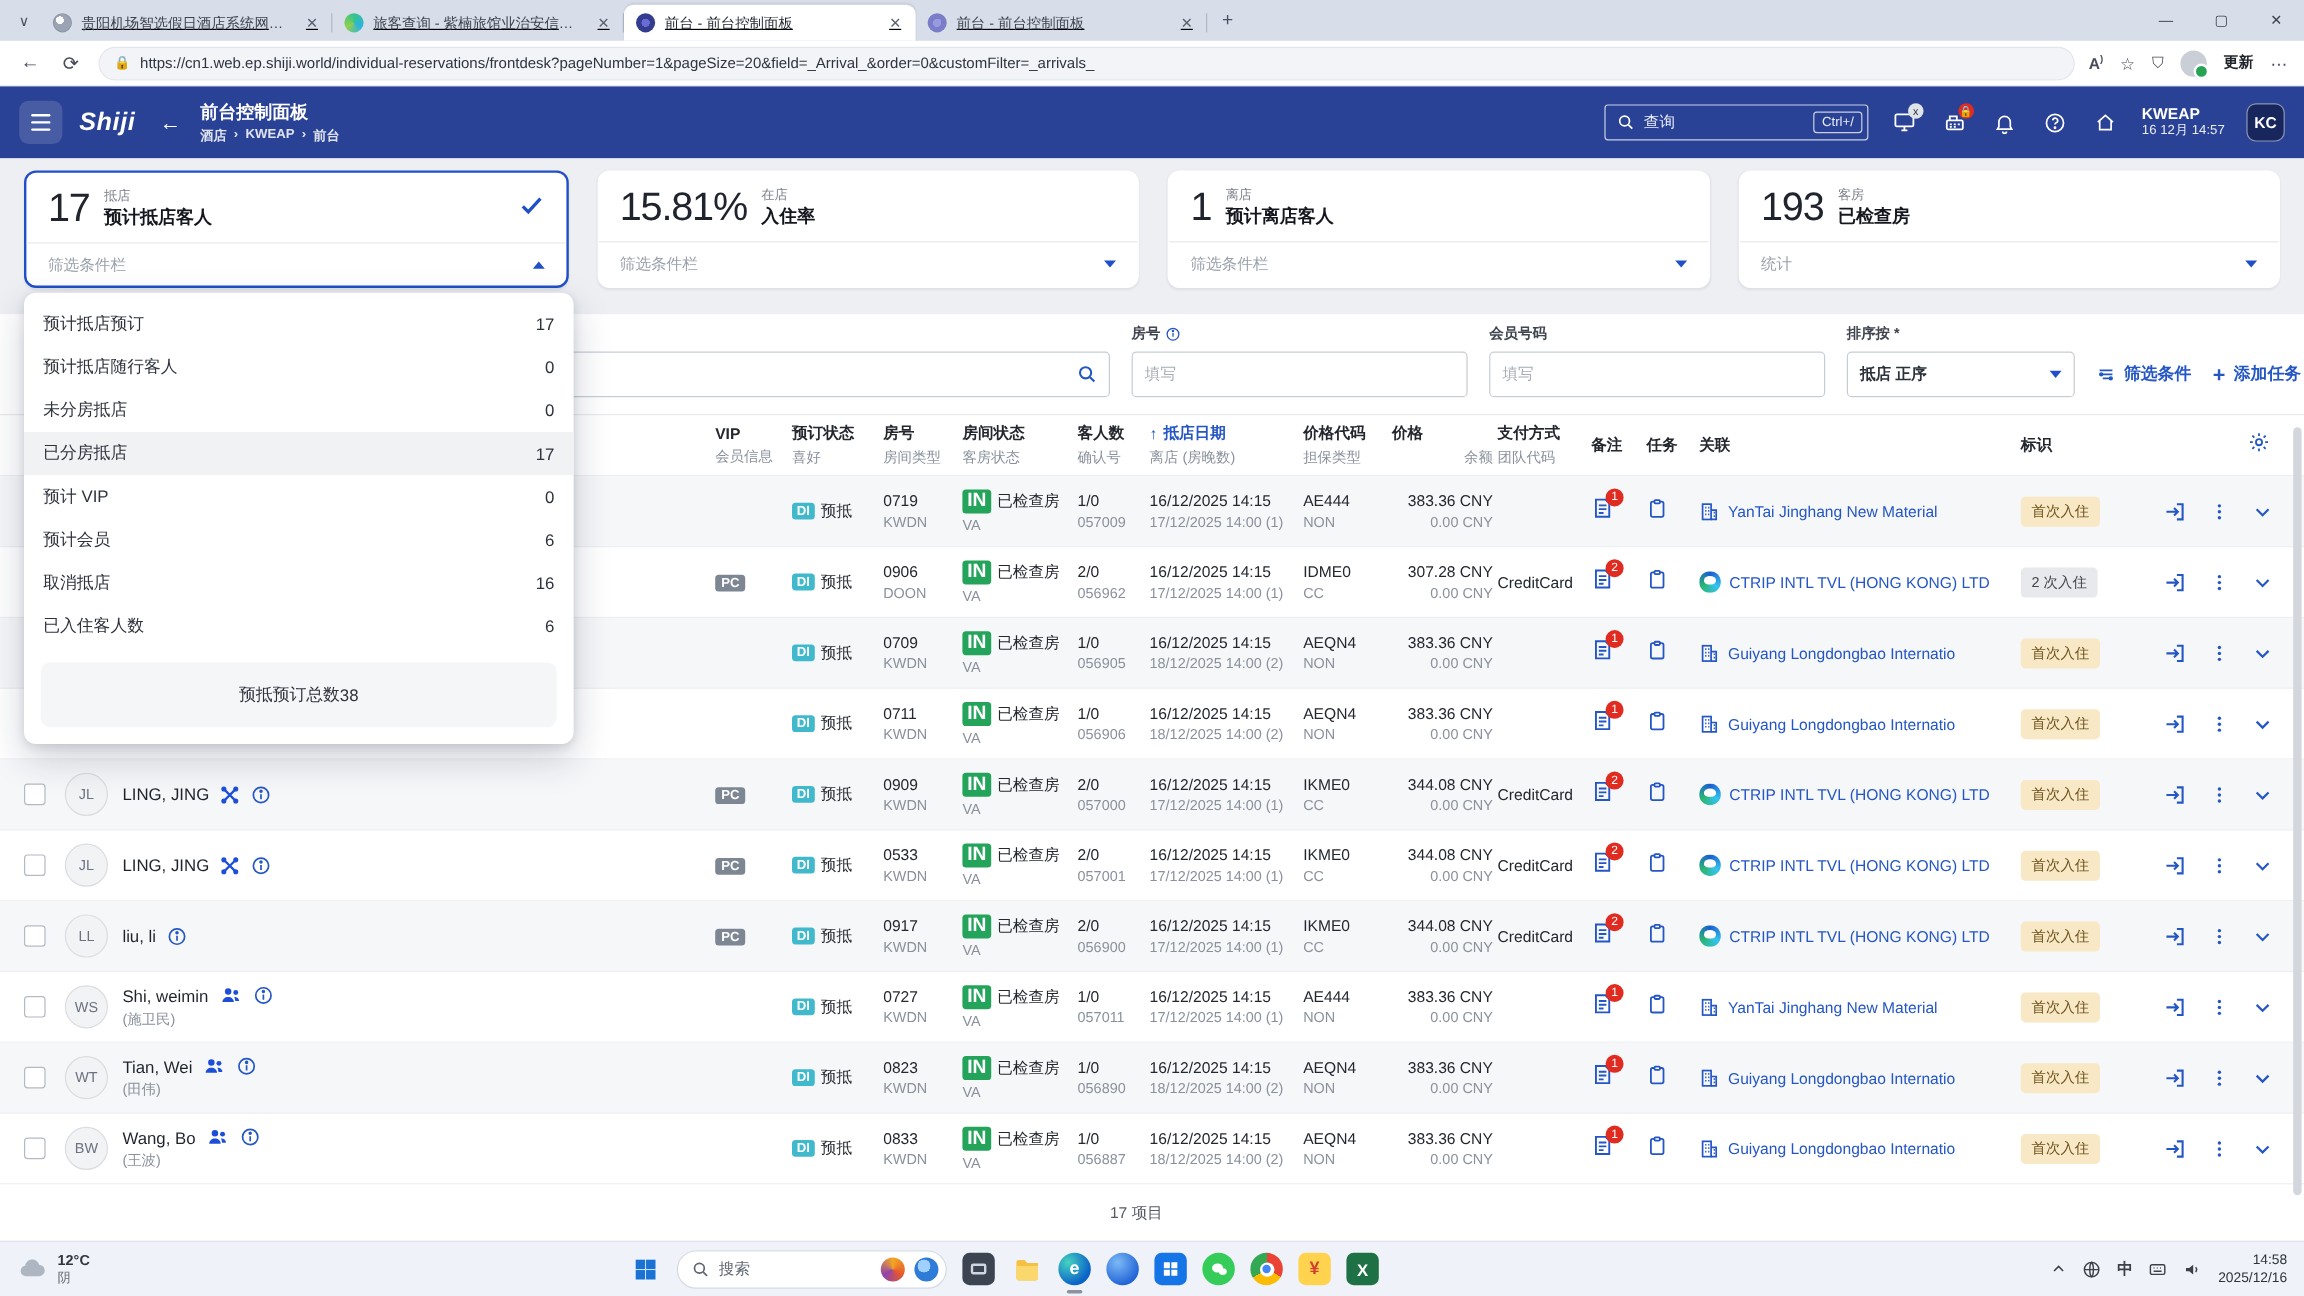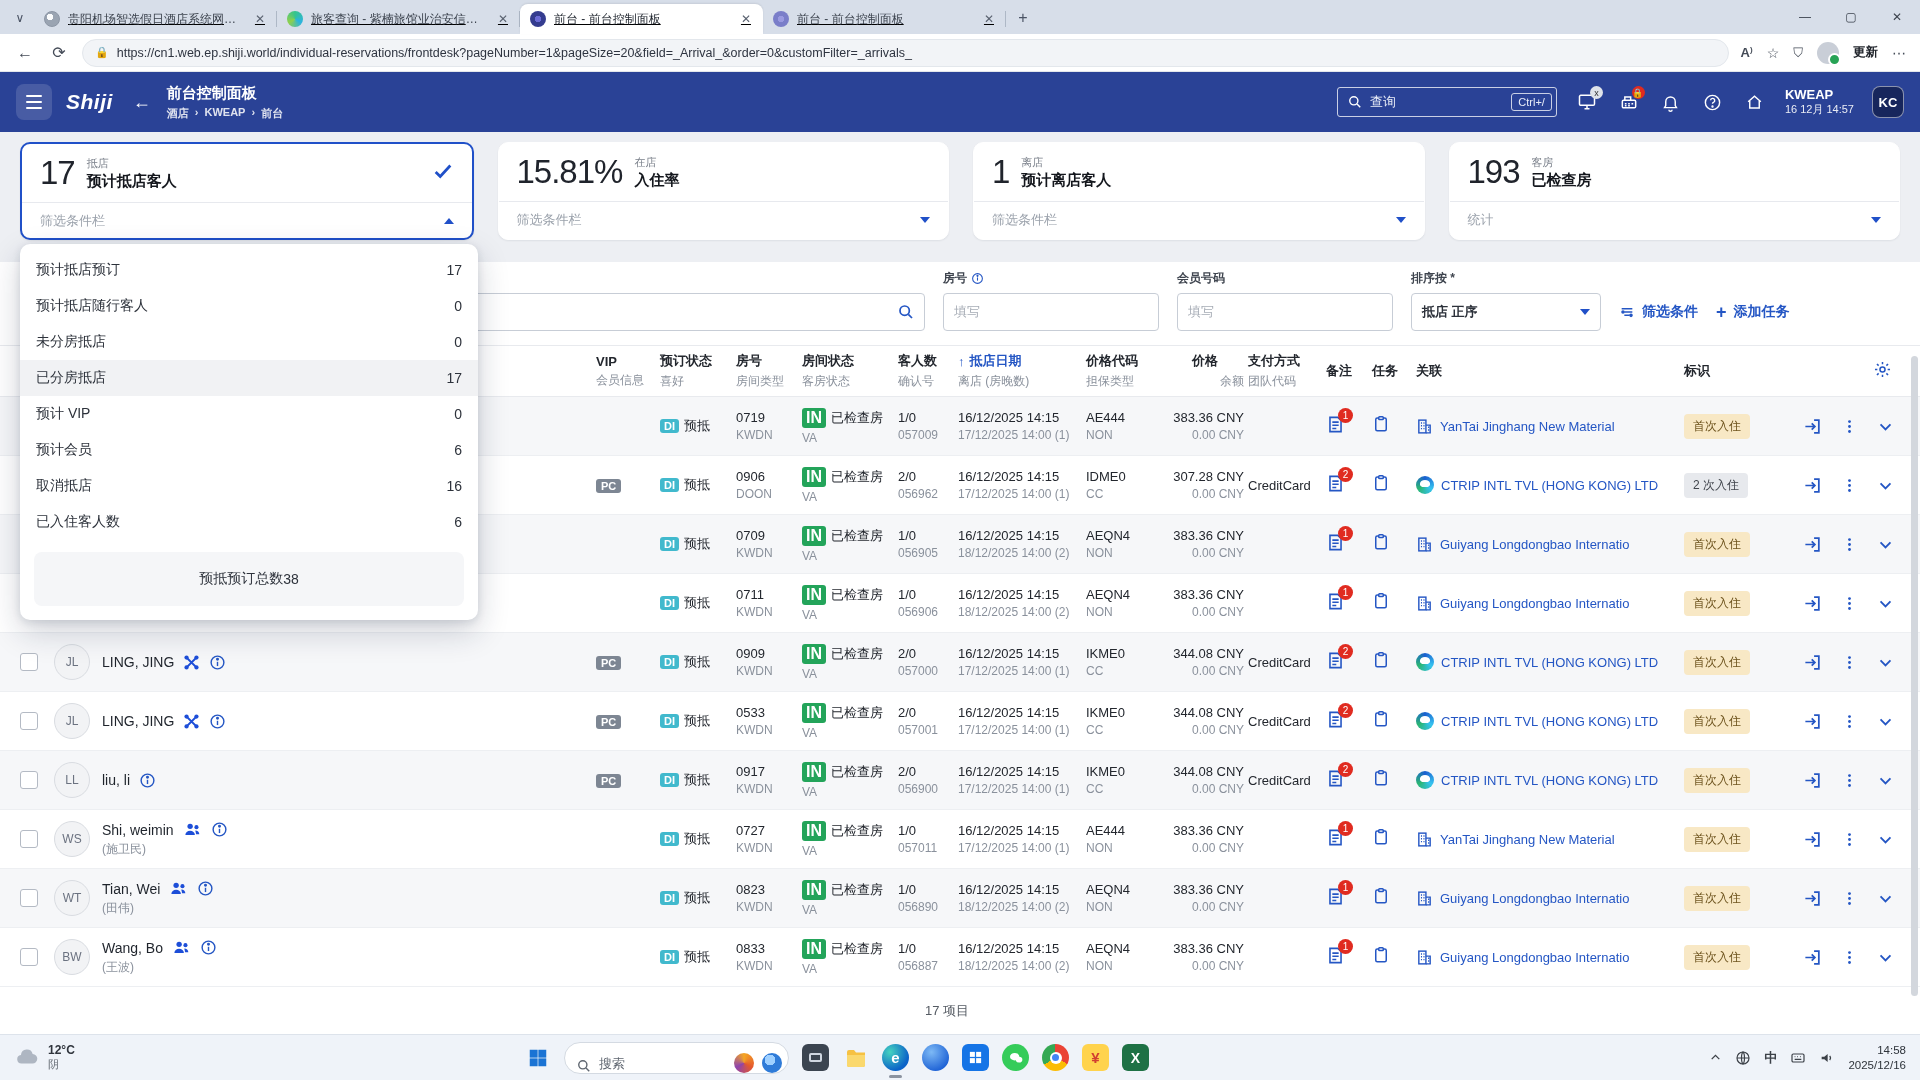--- a/index.html
+++ b/index.html
@@ -64,31 +64,31 @@
   .card-check { margin-left:auto; }
   .card-foot { border-top:1px solid #e7e9ee; height:36px; display:flex; align-items:center; justify-content:space-between; padding:0 18px; font-size:13px; color:#9aa1ab; }
   .tri-up { width:0; height:0; border-left:5px solid transparent; border-right:5px solid transparent; border-bottom:6px solid #2050c8; }
   .tri-dn { width:0; height:0; border-left:5px solid transparent; border-right:5px solid transparent; border-top:6px solid #2050c8; }
 
   
   .filter-row { background:#fff; padding:8px 20px 14px; display:flex; align-items:flex-end; gap:18px; }
   .field label { display:flex; align-items:center; gap:4px; font-size:12px; color:#3f454f; margin-bottom:6px; font-weight:700; }
   .inputbox { height:38px; border:1px solid #c7cdd6; border-radius:4px; background:#fff; display:flex; align-items:center; padding:0 10px; font-size:13px; color:#2c313a; }
   .search-wide { width:905px; justify-content:flex-end; }
-  .w-fill { width:216px; color:#a7adb6; }
+  .w-fill { width:280px; color:#a7adb6; }
   .sortbox { width:190px; justify-content:space-between; color:#2c313a; font-weight:600;}
   .textbtn { display:flex; align-items:center; gap:7px; color:#2456c4; font-size:14px; font-weight:700; margin-bottom:10px; white-space:nowrap; }
 
   
   .grid { display:grid; grid-template-columns:34px 48px 494px 64px 76px 66px 96px 60px 128px 74px 88px 78px 46px 44px 268px 82px 1fr; align-items:center; padding-left:20px; }
   .thead { height:52px; border-top:1px solid #e8eaee; border-bottom:1px solid #e8eaee; }
   .hcell .l1 { font-size:13px; font-weight:700; color:#23272e; }
   .hcell .l2 { font-size:12px; color:#8a919c; margin-top:3px; }
   .hcell.sorted .l1 { color:#2456c4; }
-  .hcell.r { text-align:right; padding-right:4px;margin-left:32px; }
+  .hcell.r { text-align:right; padding-right:4px; }
   .gearcell { text-align:right; padding-right:28px; }
   .trow { height:59px; border-bottom:1px solid #edeff2; }
   .trow.odd { background:#f6f7f9; }
   .cbx { width:18px; height:18px; border:1.5px solid #b4bac4; border-radius:3px; background:#fff; }
   .avatar { width:36px; height:36px; border-radius:50%; background:#f2f3f5; border:1px solid #d9dce1; color:#6b7280; font-size:12px; display:flex; align-items:center; justify-content:center; }
   .nameline { display:flex; align-items:center; gap:9px; font-size:14px; color:#1f242c; }
   .subname { font-size:12px; color:#8a919c; margin-top:2px; }
   .l1 { font-size:13px; color:#23272e; display:flex; align-items:center; gap:5px; }
   .l2 { font-size:12px; color:#8a919c; margin-top:3px; }
   .cell.r { text-align:right; padding-right:4px; }
@@ -116,21 +116,21 @@
   .dd-total { margin:12px 14px 0; background:#f5f6f8; border-radius:8px; height:54px; display:flex; justify-content:center; align-items:center; padding:0 16px; font-size:14px; color:#2d323b; }
 
   .scroll-thumb { position:absolute; right:2px; top:356px; width:7px; height:640px; background:#d3d7dd; border-radius:4px; z-index:30; }
 
   
   .taskbar { position:absolute; left:0; right:0; bottom:0; height:46px; background:#eff3f9; border-top:1px solid #dde3eb; display:flex; align-items:center; padding:0 14px; z-index:60; }
   .weather { display:flex; align-items:center; gap:8px; width:210px; color:#30353d; }
   .weather .wt { font-size:12px; font-weight:700; line-height:1.2; }
   .weather .wd { font-size:11px; color:#6a7079; }
   .tb-center { display:flex; align-items:center; gap:13px; margin-left:300px; }
-  .tb-search { width:225px; height:32px; border-radius:16px; background:#fff; border:1px solid #d4dae2; display:flex; align-items:flex-end; gap:8px; padding:0 6px 0 12px; color:#5f6670; font-size:13px; }
+  .tb-search { width:225px; height:32px; border-radius:16px; background:#fff; border:1px solid #d4dae2; display:flex; align-items:center; gap:8px; padding:0 6px 0 12px; color:#5f6670; font-size:13px; }
   .tb-search .mini { width:20px; height:20px; border-radius:50%; flex:none; }
   .appic { width:27px; height:27px; border-radius:6px; display:flex; align-items:center; justify-content:center; position:relative; }
   .appic.run::after { content:""; position:absolute; bottom:-7px; left:7px; right:7px; height:3px; border-radius:2px; background:#8b93a0; }
   .tray { margin-left:auto; display:flex; align-items:center; gap:13px; color:#3c4148; font-size:13px; }
   .clock { text-align:right; font-size:11.5px; color:#2e333a; line-height:1.3; }
 </style>
 </head>
 <body>
 
 <div class="tabstrip">

